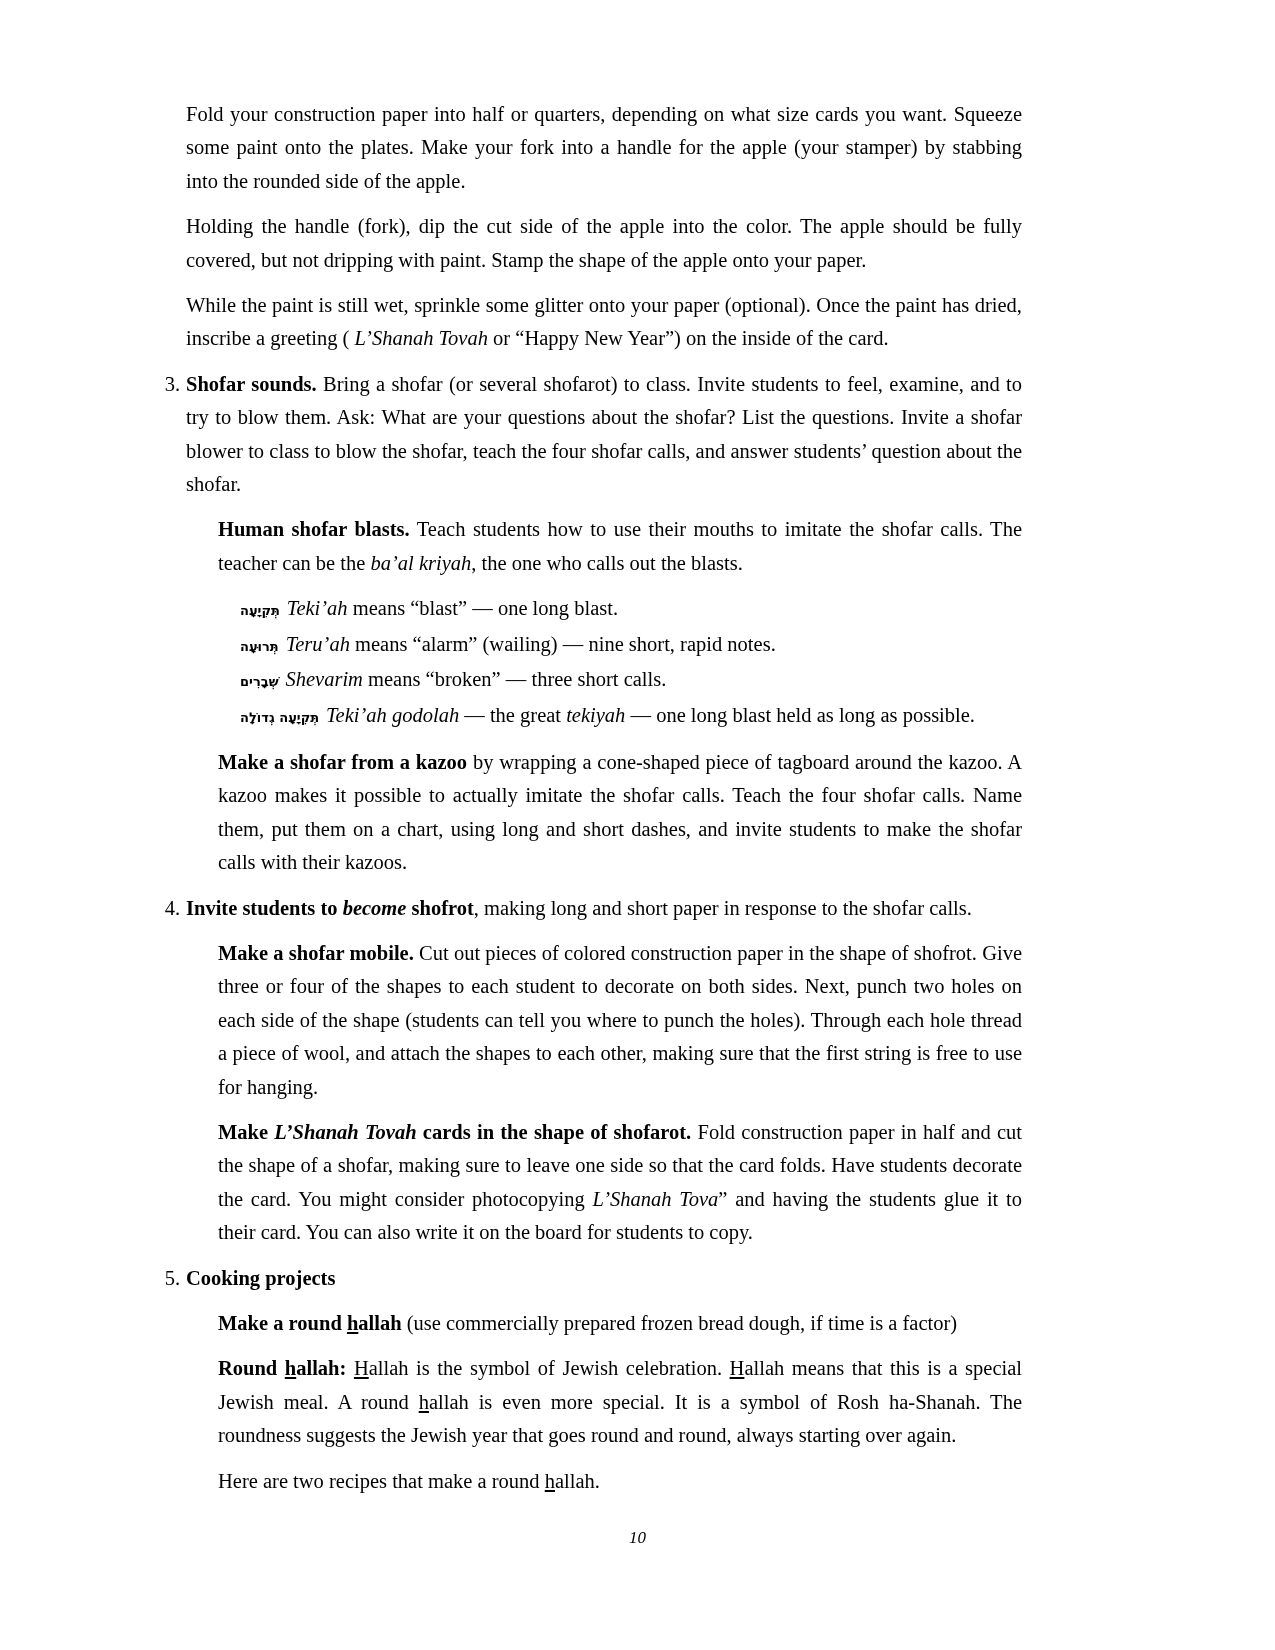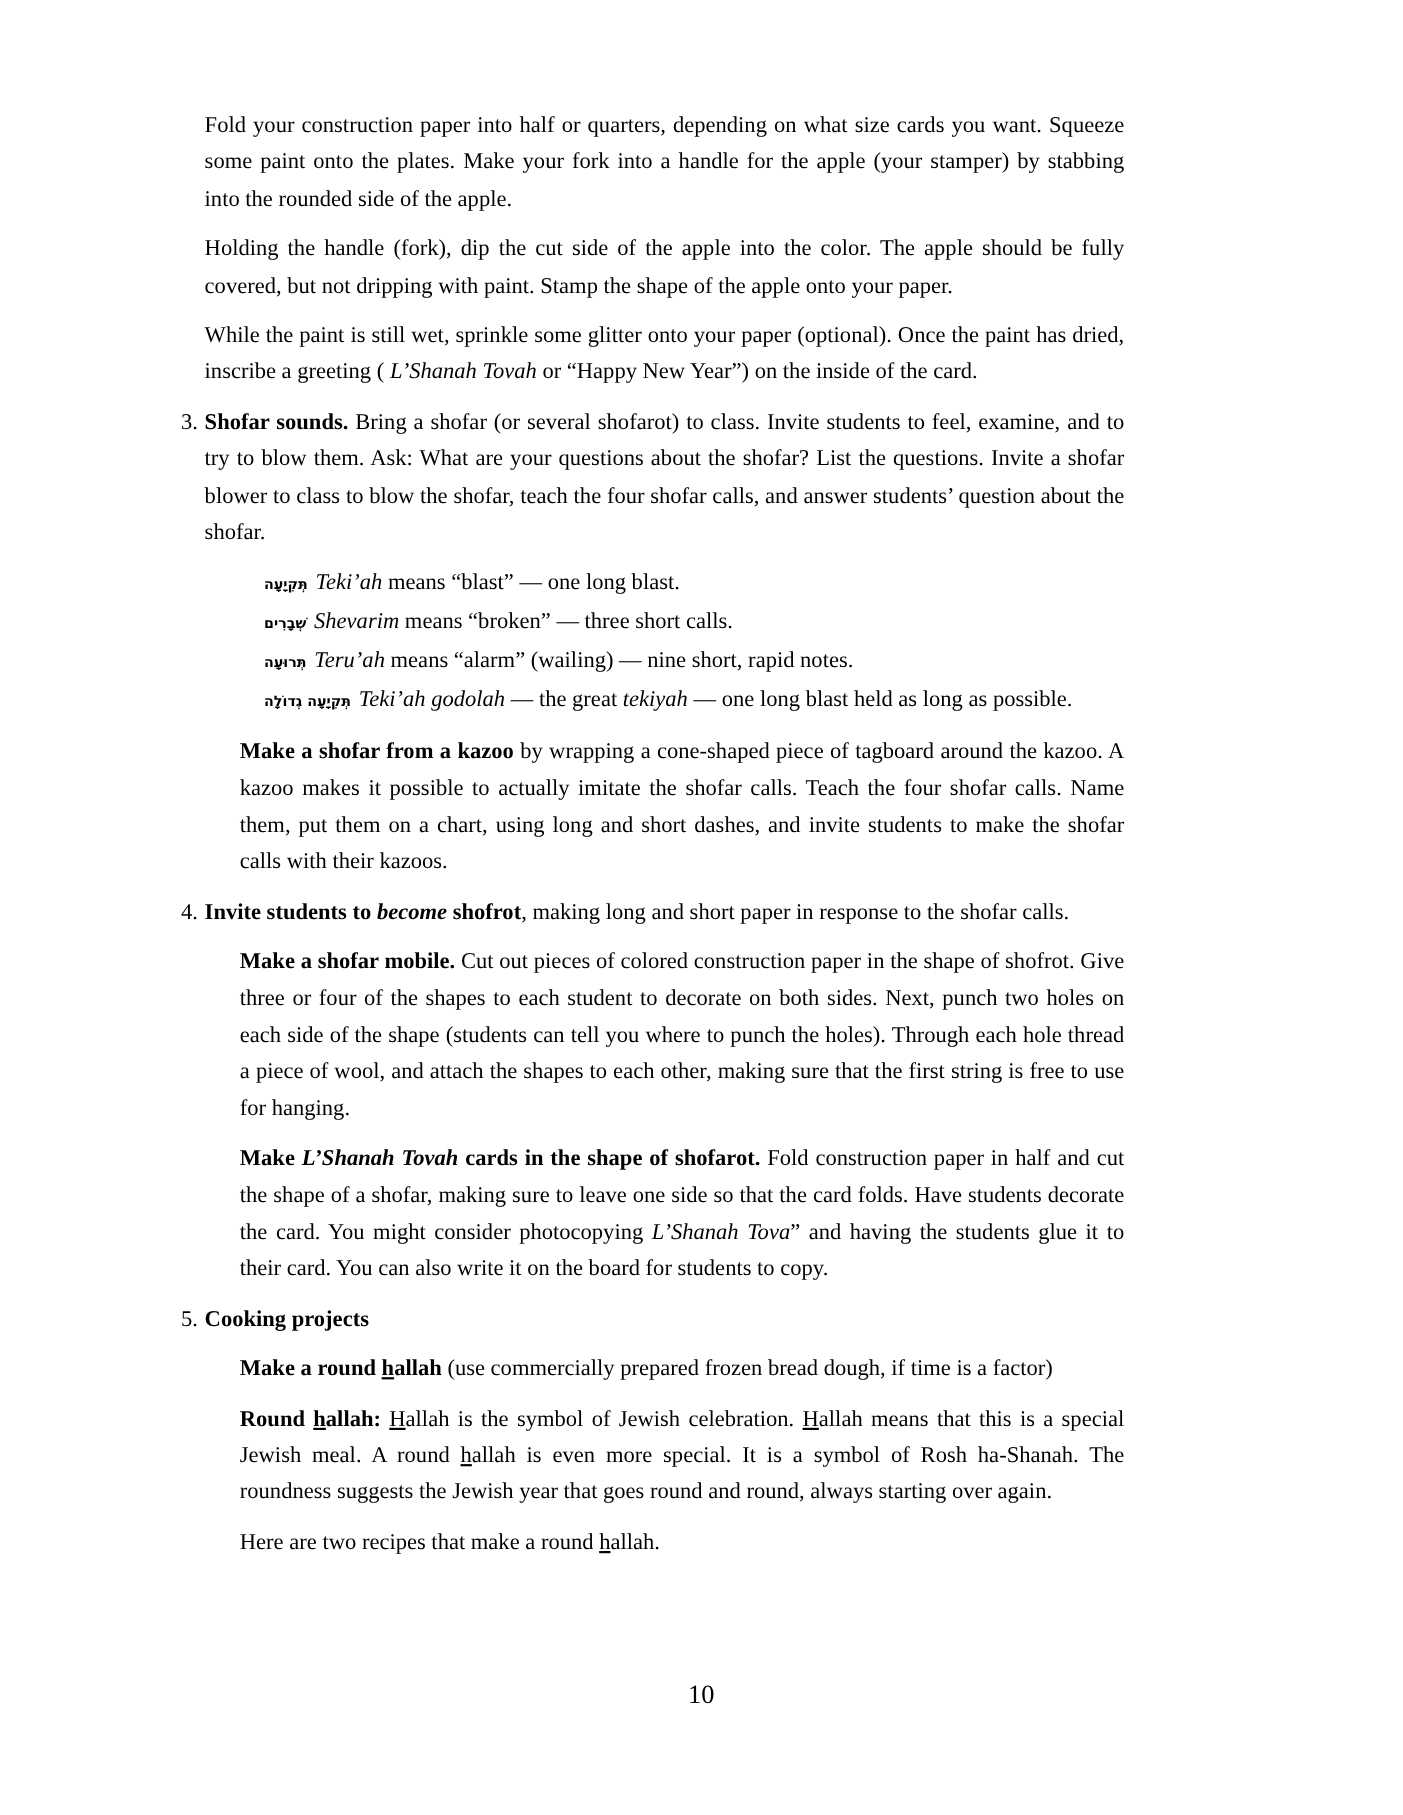--- a/index.html
+++ b/index.html
@@ -84,46 +84,48 @@
     font-weight: bold;
   }
   .call-text { margin-left: 7px; }
 
   .pagenum {
     position: absolute;
     left: 0;
     right: 0;
     top: 1528px;
     text-align: center;
-    font-size: 24px;
+    font-size: 17px;
     font-family: "Liberation Serif", "DejaVu Serif", serif;
+    font-style: italic;
   }
 </style>
 </head>
 <body>
 
 <div class="page">
   <div class="content">
 
     <p><span>Fold your construction paper into half or quarters, depending on what size cards you want. Squeeze some paint onto the plates. Make your fork into a handle for the apple (your stamper) by stabbing into the rounded side of the apple.</span></p>
 
     <p><span>Holding the handle (fork), dip the cut side of the apple into the color. The apple should be fully covered, but not dripping with paint. Stamp the shape of the apple onto your paper.</span></p>
 
     <p><span>While the paint is still wet, sprinkle some glitter onto your paper (optional). Once the paint has dried, inscribe a greeting ( </span><i>L’Shanah Tovah</i><span> or “Happy New Year”) on the inside of the card.</span></p>
 
     <div class="numitem">
       <span class="num">3.</span>
       <p><b>Shofar sounds.</b><span> Bring a shofar (or several shofarot) to class. Invite students to feel, examine, and to try to blow them. Ask: What are your questions about the shofar? List the questions. Invite a shofar blower to class to blow the shofar, teach the four shofar calls, and answer students’ question about the shofar.</span></p>
 
       <div class="sub">
+        <p><b>Human shofar blasts.</b><span> Teach students how to use their mouths to imitate the shofar calls. The teacher can be the </span><i>ba’al kriyah</i><span>, the one who calls out the blasts.</span></p>
 
         <div class="calls">
           <p class="call-line"><span class="heb">תְּקִיָעָה</span><span class="call-text"><i>Tekiʼah</i><span> means “blast” — one long blast.</span></span></p>
+          <p class="call-line"><span class="heb">תְּרוּעָה</span><span class="call-text"><i>Teruʼah</i><span> means “alarm” (wailing) — nine short, rapid notes.</span></span></p>
           <p class="call-line"><span class="heb">שְׁבָרִים</span><span class="call-text"><i>Shevarim</i><span> means “broken” — three short calls.</span></span></p>
-          <p class="call-line"><span class="heb">תְּרוּעָה</span><span class="call-text"><i>Teruʼah</i><span> means “alarm” (wailing) — nine short, rapid notes.</span></span></p>
           <p class="call-line"><span class="heb">תְּקִיָעָה גְדוֹלָה</span><span class="call-text"><i>Tekiʼah godolah</i><span> — the great </span><i>tekiyah</i><span> — one long blast held as long as possible.</span></span></p>
         </div>
 
         <p><b>Make a shofar from a kazoo</b><span> by wrapping a cone-shaped piece of tagboard around the kazoo. A kazoo makes it possible to actually imitate the shofar calls. Teach the four shofar calls. Name them, put them on a chart, using long and short dashes, and invite students to make the shofar calls with their kazoos.</span></p>
       </div>
     </div>
 
     <div class="numitem blocks-gap">
       <span class="num">4.</span>
       <p><b>Invite students to </b><span class="bi">become</span><b> shofrot</b><span>, making long and short paper in response to the shofar calls.</span></p>

